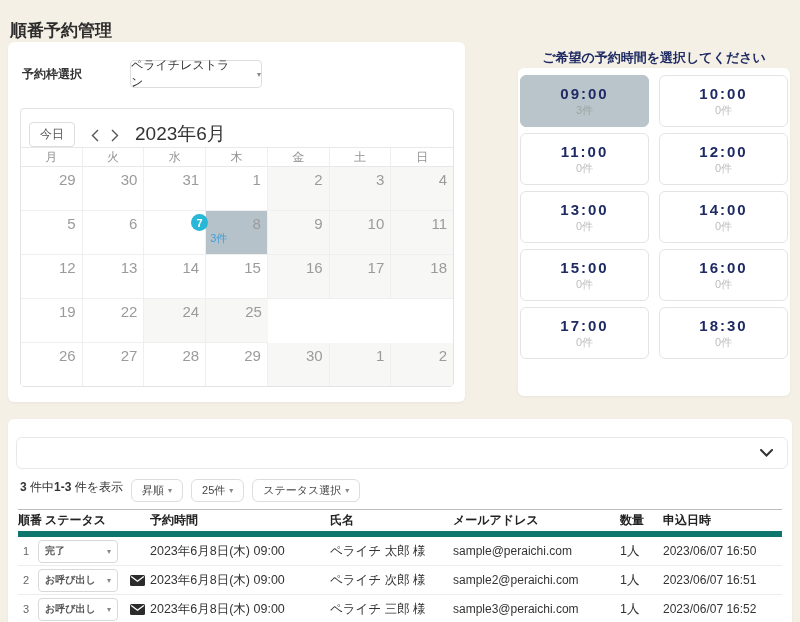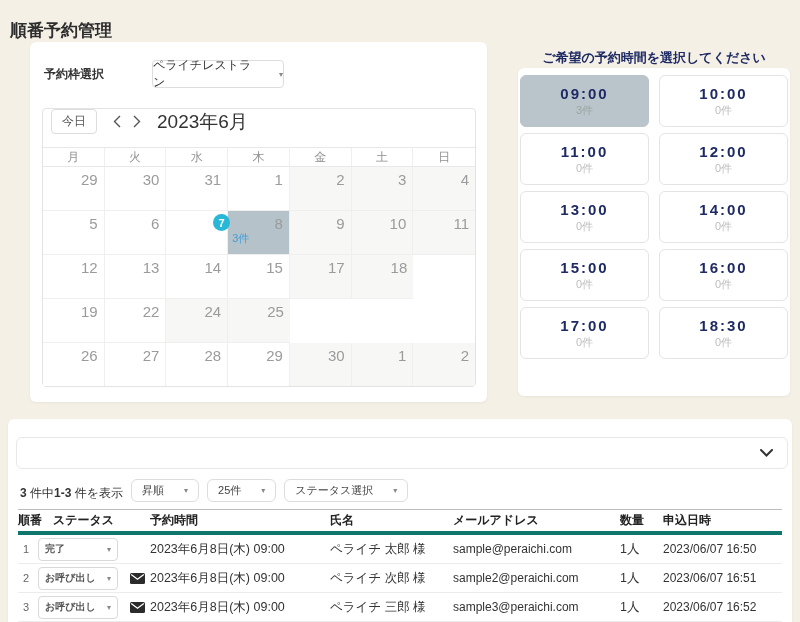--- a/index.html
+++ b/index.html
@@ -7,28 +7,28 @@
     --selslot:#b9c5cb; --blue:#3f9fdb;
   }
   html,body{margin:0;padding:0;background:var(--bg);}
   body{width:800px;height:622px;position:relative;overflow:hidden;
        font-family:"Liberation Sans","DejaVu Sans",sans-serif;color:#333;}
   .card{position:absolute;background:#fff;border-radius:6px;
         box-shadow:0 1px 3px rgba(0,0,0,.05);}
   
   #page-title{position:absolute;left:10px;top:8px;font-size:17px;font-weight:bold;color:#2d2d2d;}
   
-  #left-card{left:8px;top:42px;width:457px;height:360px;margin-left:22px;}
+  #left-card{left:8px;top:42px;width:457px;height:360px;}
   .slot-row{position:absolute;left:14px;top:18px;display:flex;align-items:center;}
   .slot-label{font-size:12px;font-weight:bold;color:#333;width:108px;}
   .select-box{width:130px;height:26px;border:1px solid #ddd;border-radius:4px;background:#fff;
               display:flex;align-items:center;justify-content:center;gap:18px;font-size:12px;color:#333;cursor:pointer;}
   .caret{font-size:8px;color:#888;}
   .calendar{position:absolute;left:12px;top:66px;width:432px;border:1px solid #e3e3e3;border-radius:4px;background:#fff;}
-  .cal-toolbar{height:38px;display:flex;align-items:flex-start;padding:0 8px;}
+  .cal-toolbar{height:38px;display:flex;align-items:flex-end;padding:0 8px;}
   .today-btn{height:25px;padding:0 10px;border:1px solid #ddd;border-radius:4px;background:#fff;
              font-size:12px;color:#555;font-family:inherit;cursor:pointer;}
   .nav-btn{border:none;background:none;width:20px;height:24px;display:flex;align-items:center;
            justify-content:center;cursor:pointer;padding:0;}
   .nav-btn svg{stroke:#555;}
   .month-title{font-size:19px;font-weight:500;color:#333;margin-left:10px;}
   .cal-head,.cal-week{display:grid;grid-template-columns:repeat(7,1fr);}
   .cal-head{border-top:1px solid #e8e8e8;}
   .cal-dow{height:18px;display:flex;align-items:center;justify-content:center;font-size:12px;color:#929292;
            border-right:1px solid #efefef;border-bottom:1px solid #e8e8e8;}
@@ -52,28 +52,28 @@
   .slot{height:50px;border:1px solid #e4e4e4;border-radius:6px;background:#fff;cursor:pointer;
         display:flex;flex-direction:column;align-items:center;justify-content:center;gap:1px;}
   .slot-time{font-size:15px;font-weight:bold;color:var(--navy);letter-spacing:2px;}
   .slot-count{font-size:11px;color:#bdbdbd;}
   .slot.sel{background:var(--selslot);border-color:var(--selslot);}
   .slot.sel .slot-count{color:#9ba6a3;}
   
   #bottom-card{left:8px;top:419px;width:784px;height:220px;}
   .collapse-bar{margin:18px 4px 0 8px;height:30px;border:1px solid #e8e8e8;border-radius:6px;
                 display:flex;align-items:center;justify-content:flex-end;padding-right:14px;cursor:pointer;background:#fff;}
-  .controls{margin:10px 0 0 12px;display:flex;align-items:flex-end;gap:8px;font-size:12px;color:#333;}
+  .controls{margin:10px 0 0 12px;display:flex;align-items:flex-start;gap:8px;font-size:12px;color:#333;}
   .count-text b{font-weight:bold;}
   .ctrl-btn{height:23px;border:1px solid #ddd;border-radius:6px;background:#fff;cursor:pointer;
-            display:flex;align-items:center;gap:20px;padding:0 10px;font-size:11px;color:#444;font-family:inherit;}
+            display:flex;align-items:center;gap:4px;padding:0 10px;font-size:11px;color:#444;font-family:inherit;}
   .rtable{margin:7px 10px 0 10px;border-top:1px solid #bdbdbd;}
   .thead,.trow{display:grid;grid-template-columns:20px 92px 20px 180px 123px 167px 43px 1fr;align-items:center;}
-  .thead{height:21px;border-bottom:4px solid #0f766e;font-size:12px;font-weight:bold;color:#222;font-family:Liberation Serif, serif;}
-  .thead .h-status{padding-left:7px;margin-left:8px;}
+  .thead{height:21px;border-bottom:6px solid #0f766e;font-size:12px;font-weight:bold;color:#222;font-family:Liberation Serif, serif;}
+  .thead .h-status{padding-left:7px;}
   .trow{height:28px;border-bottom:1px solid #ececec;font-size:12.5px;color:#333;}
   .t-order{font-size:11px;color:#666;padding-left:5px;}
   .status-select{width:66px;height:21px;border:1px solid #d9d9d9;border-radius:4px;background:#fff;cursor:pointer;
                  display:flex;align-items:center;justify-content:space-between;padding:0 6px;font-size:10px;color:#555;font-weight:bold;}
   .mail-cell{display:flex;align-items:center;}
   .t-email,.t-applied{font-size:12px;}
   .nowrap{white-space:nowrap;overflow:visible;}
 </style>
 </head>
 <body>
@@ -167,20 +167,23 @@
           <div class="cal-cell">
             <span class="cal-num">13</span>
           </div>
           <div class="cal-cell">
             <span class="cal-num">14</span>
           </div>
           <div class="cal-cell">
             <span class="cal-num">15</span>
           </div>
           <div class="cal-cell wk">
+            <span class="cal-num">16</span>
+          </div>
+          <div class="cal-cell wk">
             <span class="cal-num">17</span>
           </div>
           <div class="cal-cell wk">
             <span class="cal-num">18</span>
           </div>
         </div>
         <div class="cal-week">
           <div class="cal-cell">
             <span class="cal-num">19</span>
           </div>

